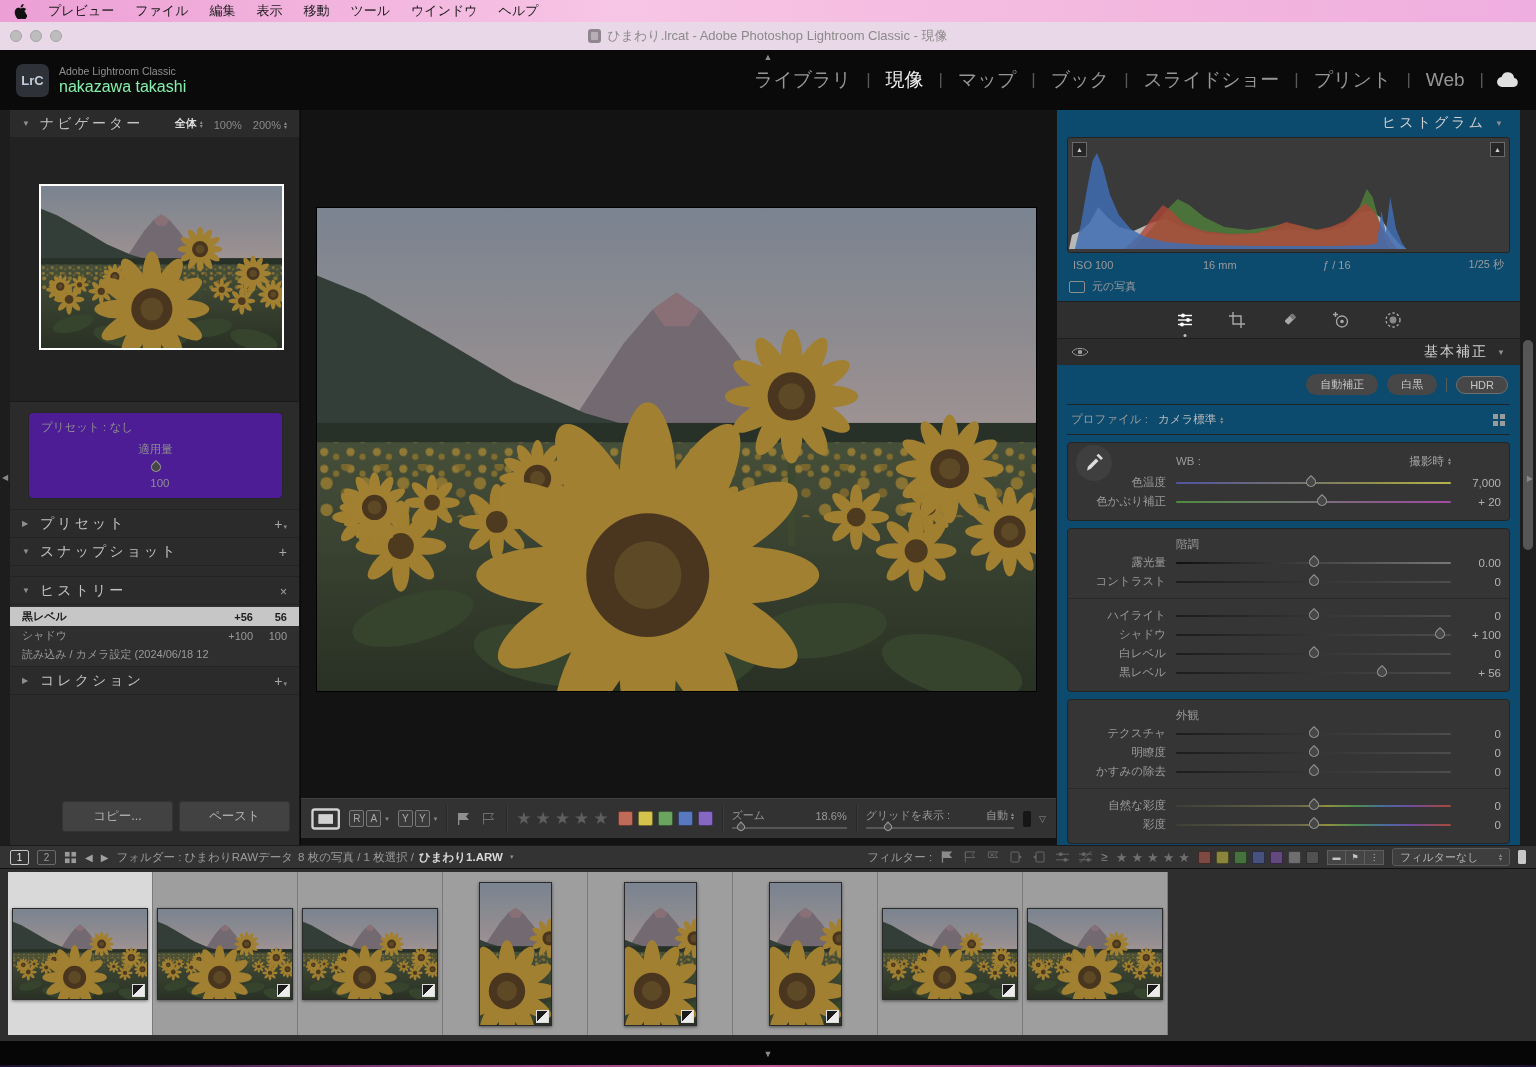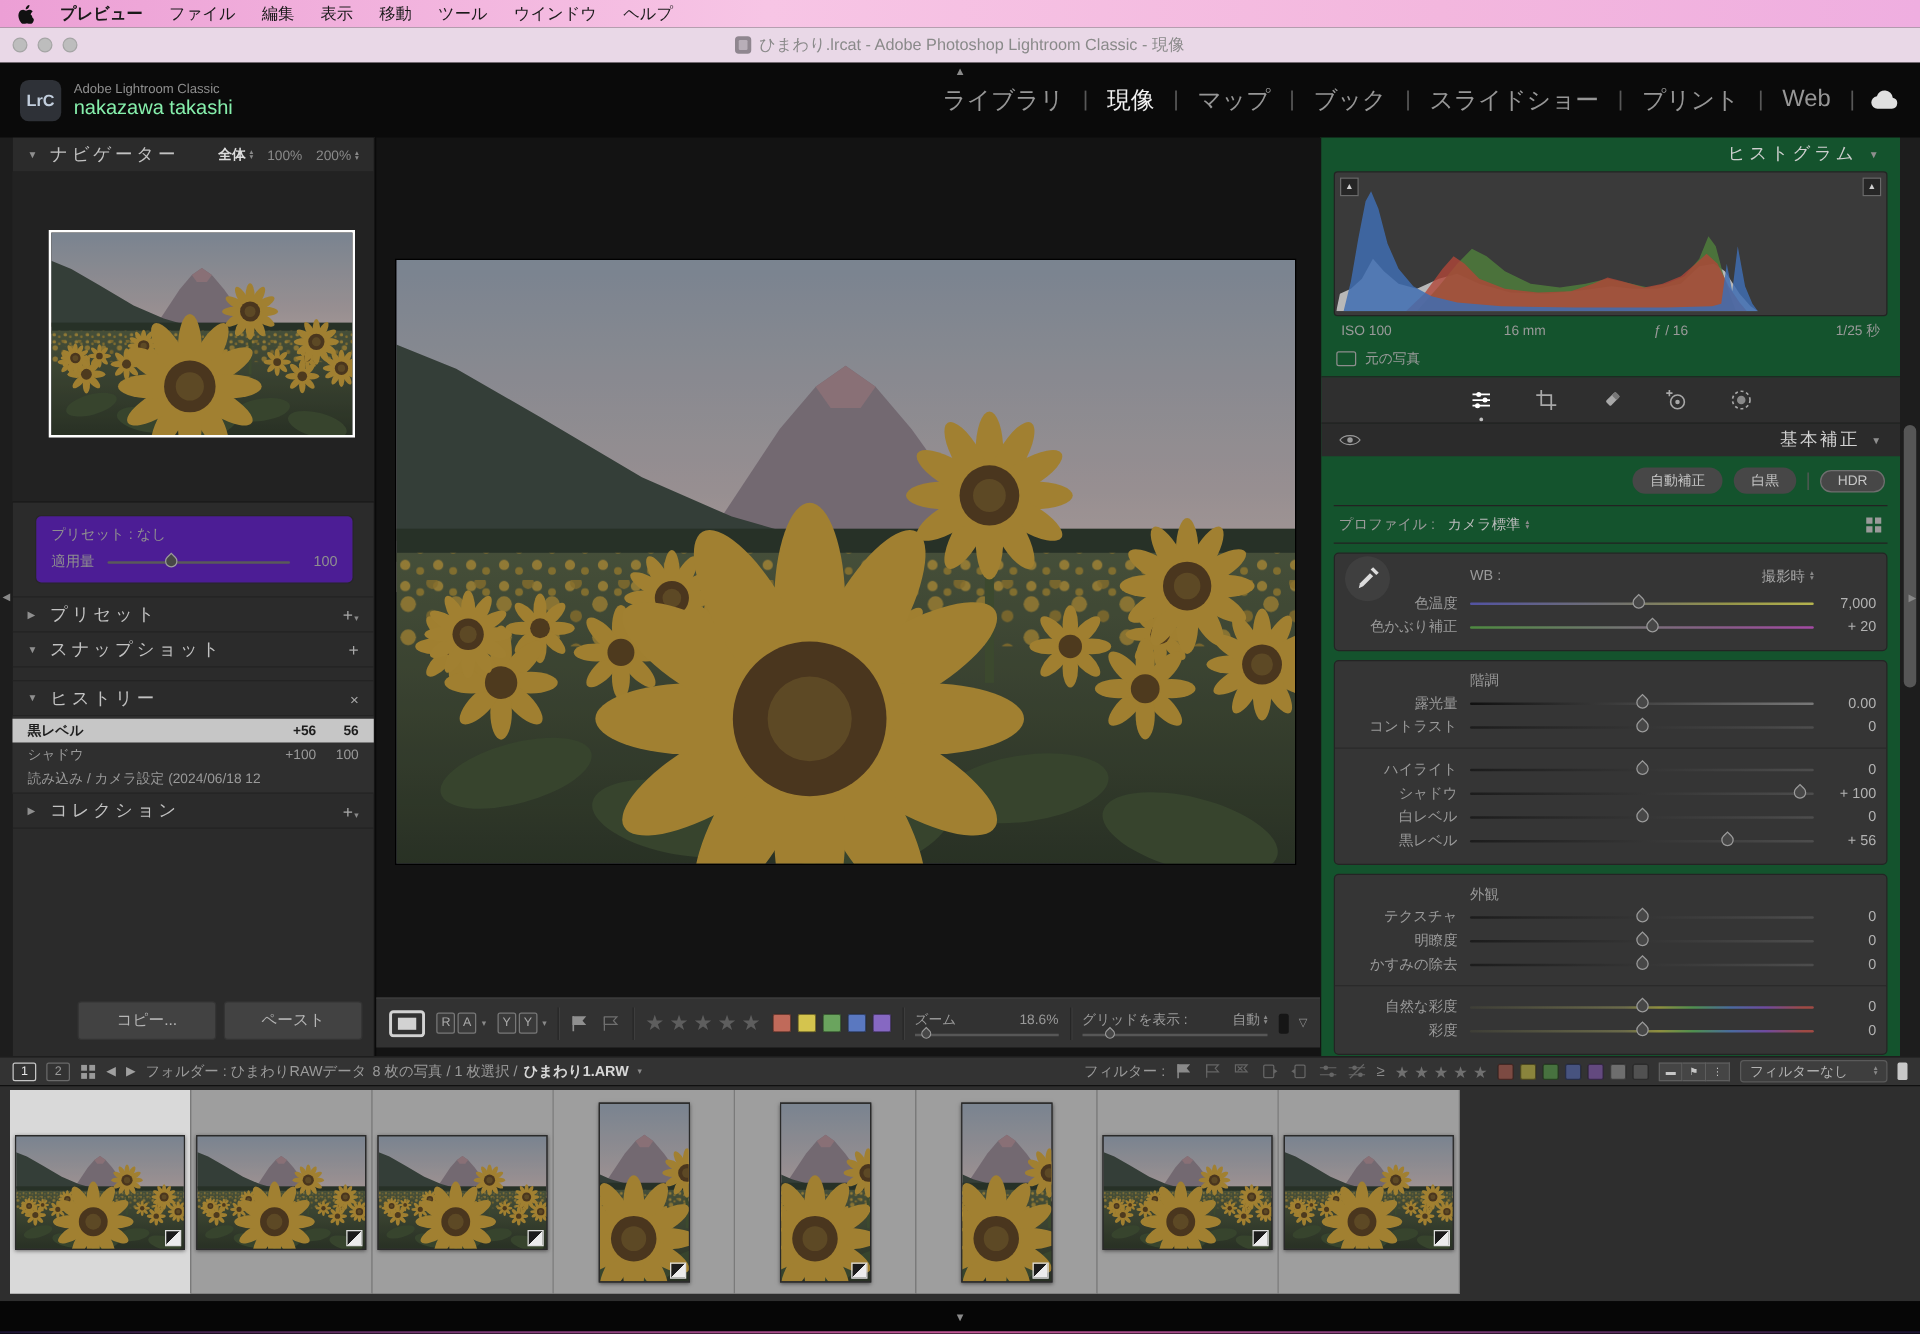--- a/index.html
+++ b/index.html
@@ -6,21 +6,21 @@
   body{font-family:"Liberation Sans","DejaVu Sans",sans-serif;-webkit-font-smoothing:antialiased;}
   .screen{position:relative;width:1536px;height:1067px;overflow:hidden;background:#0a0a0a;}
 
   
   .menubar{position:absolute;top:0;left:0;right:0;height:22px;
     background:linear-gradient(90deg,#ec9fd5,#f7c5e5 40%,#f3b7de 75%,#efaee0);
     display:flex;align-items:center;padding:0 14px;gap:20px;font-size:13px;color:#1a1a1a;}
   .apple{width:14px;height:15px;display:inline-flex;}
   .menu-items{display:flex;gap:21px;align-items:center;}
   .menu-item{cursor:default;}
-  .menu-item.bold{font-weight:bold;}
+  .menu-item.bold{font-weight:normal;}
 
   
   .titlebar{position:absolute;top:22px;left:0;right:0;height:28px;background:#e9d8e7;
     border-bottom:1px solid #cbbccb;display:flex;align-items:center;justify-content:center;}
   .traffic{position:absolute;left:10px;display:flex;gap:8px;}
   .tl{width:12px;height:12px;border-radius:50%;background:#bdbdbd;border:1px solid #a5a5a5;box-sizing:border-box;}
   .wtitle{font-size:13px;color:#8a8a8a;display:flex;align-items:center;gap:6px;}
   .doc-icon{width:13px;height:14px;border-radius:3px;background:#8f868f;display:inline-block;position:relative;}
   .doc-icon::after{content:"";position:absolute;inset:3px;border-radius:1px;background:#b8aeb8;}
 
@@ -39,21 +39,21 @@
   .module.active{color:#f3f3f3;}
   .msep{color:#585858;font-size:17px;}
   .cloud-icon{width:24px;height:16px;color:#e0e0e0;display:inline-flex;margin-left:2px;}
 
   
   .main{position:absolute;top:60px;left:0;right:0;bottom:222px;}
   .left-gutter{position:absolute;left:0;top:0;bottom:0;width:10px;background:#1d1d1d;display:flex;align-items:center;justify-content:center;color:#888;font-size:8px;}
   .collapse-left::after{content:"◀";}
   .left-panel{position:absolute;left:10px;width:290px;top:0;bottom:0;background:#2b2b2b;border-right:1px solid #141414;box-sizing:border-box;}
   .center{position:absolute;left:301px;right:480px;top:0;bottom:0;background:#131313;}
-  .right-panel{position:absolute;right:16px;width:464px;top:0;bottom:0;background:#14532d;border-left:1px solid #141414;box-sizing:border-box;overflow:hidden;}
+  .right-panel{position:absolute;right:16px;width:464px;top:0;bottom:0;background:#0c4a6e;border-left:1px solid #141414;box-sizing:border-box;overflow:hidden;}
   .scroll-gutter{position:absolute;right:0;top:0;bottom:0;width:16px;background:#1d1d1d;}
   .scroll-thumb{position:absolute;left:3px;width:10px;top:230px;height:210px;border-radius:5px;background:#565656;}
   .collapse-right{position:absolute;right:3px;top:50%;transform:translateY(-50%);color:#888;font-size:8px;}
   .collapse-right::after{content:"▶";}
 
   
   .sec{display:flex;align-items:center;height:27px;padding:0 12px;gap:9px;border-bottom:1px solid #232323;}
   .sec-title{color:#c2c2c2;font-size:14px;letter-spacing:3px;white-space:nowrap;}
   .tri{color:#8f8f8f;font-size:8px;width:9px;}
   .tri.open::after{content:"▼";}
@@ -65,21 +65,21 @@
   .nav-opts{margin-left:auto;display:flex;gap:11px;font-size:11px;color:#8a8a8a;align-items:flex-end;}
   .nav-opt{display:flex;align-items:center;gap:3px;}
   .nav-opt.fit{color:#dcdcdc;font-weight:bold;}
   .updown{display:inline-flex;flex-direction:column;line-height:4px;font-size:6px;color:#8a8a8a;}
   .updown::before{content:"▴";}
   .updown::after{content:"▾";}
   .nav-preview{height:264px;background:#222;border-bottom:1px solid #1a1a1a;position:relative;}
   .nav-thumb{position:absolute;left:29px;top:47px;width:241px;height:162px;border:2px solid #fff;background:#333;}
   .nav-thumb svg{display:block;}
   .preset-box{margin:10px 16px 10px 18px;background:#4c1d95;border:1px solid #272727;border-radius:5px;padding:7px 12px 9px;font-size:11.5px;color:#8f8f8f;}
-  .preset-amt{display:flex;align-items:center;gap:10px;margin-top:7px;}
+  .preset-amt{display:flex;align-items:center;gap:10px;margin-top:7px;flex-direction:column;}
   .amt-track{flex:1;height:2px;background:#5a5a5a;position:relative;border-radius:1px;}
   .amt-val{width:28px;text-align:right;}
   .snap-body{height:10px;border-bottom:1px solid #232323;}
   .history-box{background:#2f2f2f;border-bottom:1px solid #232323;padding:2px 0;}
   .hrow{display:flex;align-items:center;height:19px;padding:0 12px;font-size:11px;color:#9a9a9a;gap:4px;}
   .hrow.sel{background:#c6c6c6;color:#1d1d1d;font-weight:bold;}
   .hname{flex:1;white-space:nowrap;overflow:hidden;}
   .hdelta{width:40px;text-align:right;}
   .hval{width:30px;text-align:right;}
   .panel-actions{position:absolute;left:52px;right:9px;bottom:13px;display:flex;gap:6px;}

